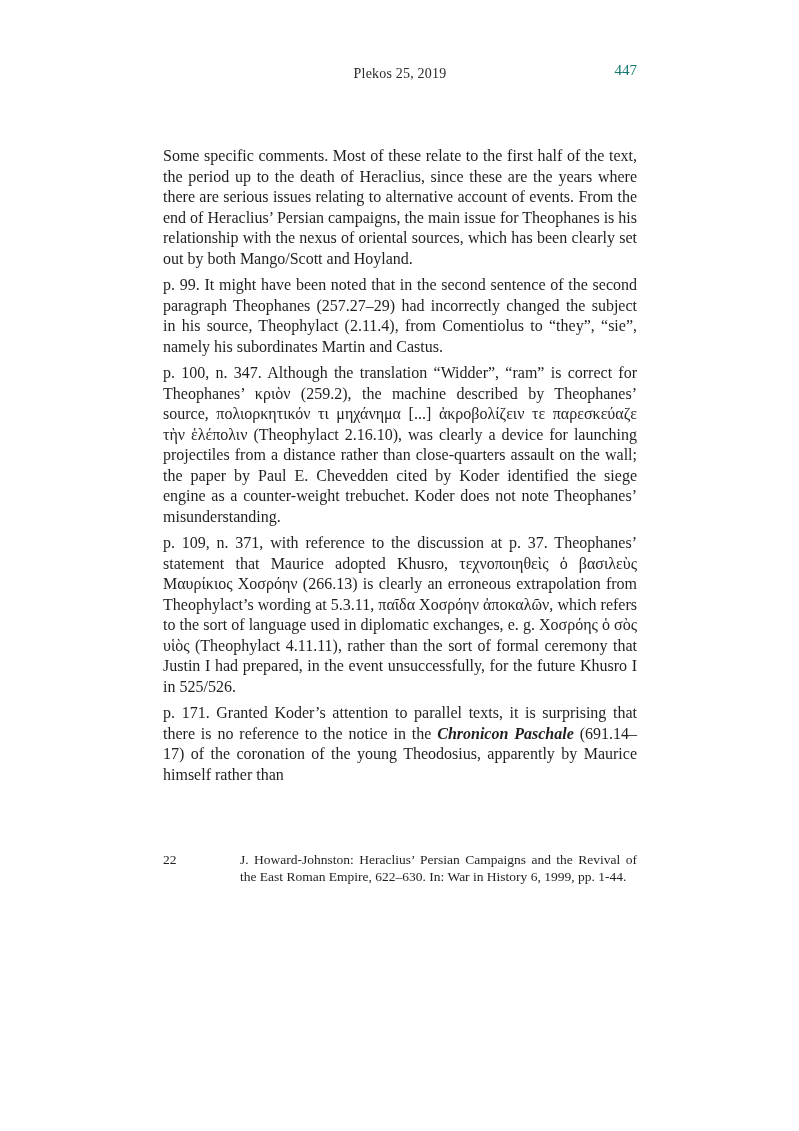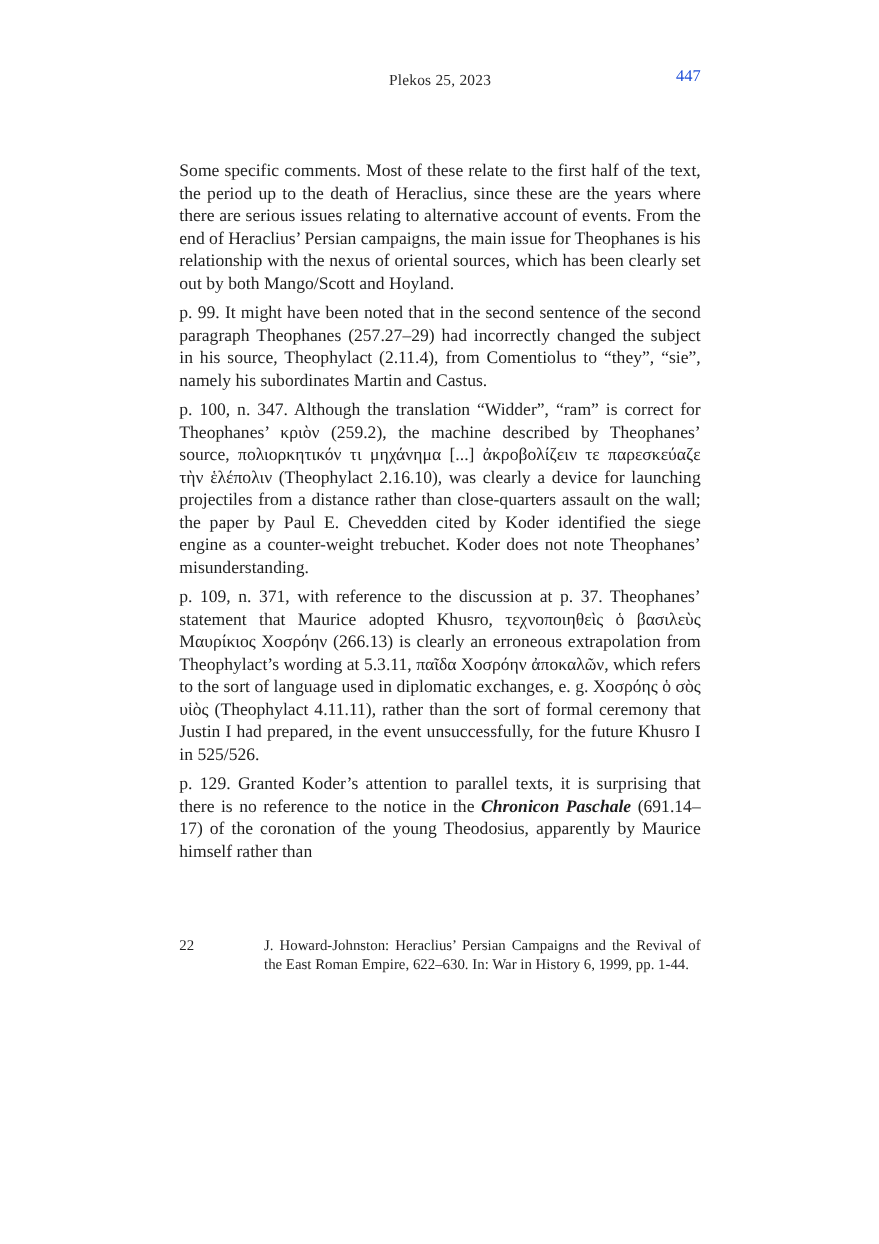--- a/index.html
+++ b/index.html
@@ -28,21 +28,21 @@
     text-align: center;
     font-size: 14px;
     letter-spacing: 0.2px;
     color: #2a2a2a;
   }
   .page-number {
     position: absolute;
     right: 0;
     top: -4px;
     font-size: 15px;
-    color: #1d4ed8;
+    color: #0f766e;
   }
   .page-body {
     position: absolute;
     top: 146px;
     left: 163px;
     width: 474px;
     font-size: 16px;
     line-height: 20.5px;
     text-align: justify;
   }
@@ -74,30 +74,30 @@
     text-align: justify;
     margin-left: 40px;
   }
 </style>
 </head>
 <body>
 
 <div class="page">
 
   <div class="running-header">
-    <div class="journal-title">Plekos 25, 2023</div>
+    <div class="journal-title">Plekos 25, 2019</div>
     <div class="page-number">447</div>
   </div>
 
   <div class="page-body">
       <p><span>Some specific comments. Most of these relate to the first half of the text, the period up to the death of Heraclius, since these are the years where there are serious issues relating to alternative account of events. From the end of Heraclius’ Persian campaigns, the main issue for Theophanes is his relationship with the nexus of oriental sources, which has been clearly set out by both Mango/Scott and Hoyland.</span></p>
       <p><span>p. 99. It might have been noted that in the second sentence of the second paragraph Theophanes (257.27–29) had incorrectly changed the subject in his source, Theophylact (2.11.4), from Comentiolus to “they”, “sie”, namely his subordinates Martin and Castus.</span></p>
       <p><span>p. 100, n. 347. Although the translation “Widder”, “ram” is correct for Theophanes’ κριὸν (259.2), the machine described by Theophanes’ source, πολιορκητικόν τι μηχάνημα [...] ἀκροβολίζειν τε παρεσκεύαζε τὴν ἑλέπολιν (Theophylact 2.16.10), was clearly a device for launching projectiles from a distance rather than close-quarters assault on the wall; the paper by Paul E. Chevedden cited by Koder identified the siege engine as a counter-weight trebuchet. Koder does not note Theophanes’ misunderstanding.</span></p>
       <p><span>p. 109, n. 371, with reference to the discussion at p. 37. Theophanes’ statement that Maurice adopted Khusro, τεχνοποιηθεὶς ὁ βασιλεὺς Μαυρίκιος Χοσρόην (266.13) is clearly an erroneous extrapolation from Theophylact’s wording at 5.3.11, παῖδα Χοσρόην ἀποκαλῶν, which refers to the sort of language used in diplomatic exchanges, e. g. Χοσρόης ὁ σὸς υἱὸς (Theophylact 4.11.11), rather than the sort of formal ceremony that Justin I had prepared, in the event unsuccessfully, for the future Khusro I in 525/526.</span></p>
-      <p><span>p. 129. Granted Koder’s attention to parallel texts, it is surprising that there is no reference to the notice in the </span><em>Chronicon Paschale</em><span> (691.14–17) of the coronation of the young Theodosius, apparently by Maurice himself rather than</span></p>
+      <p><span>p. 171. Granted Koder’s attention to parallel texts, it is surprising that there is no reference to the notice in the </span><em>Chronicon Paschale</em><span> (691.14–17) of the coronation of the young Theodosius, apparently by Maurice himself rather than</span></p>
     </div>
 
   <div class="footnote">
     <div class="fn-number">22</div>
     <div class="fn-text">J. Howard-Johnston: Heraclius’ Persian Campaigns and the Revival of the East Roman Empire, 622–630. In: War in History 6, 1999, pp. 1-44.</div>
   </div>
 
 </div>
 
 </body></html>

